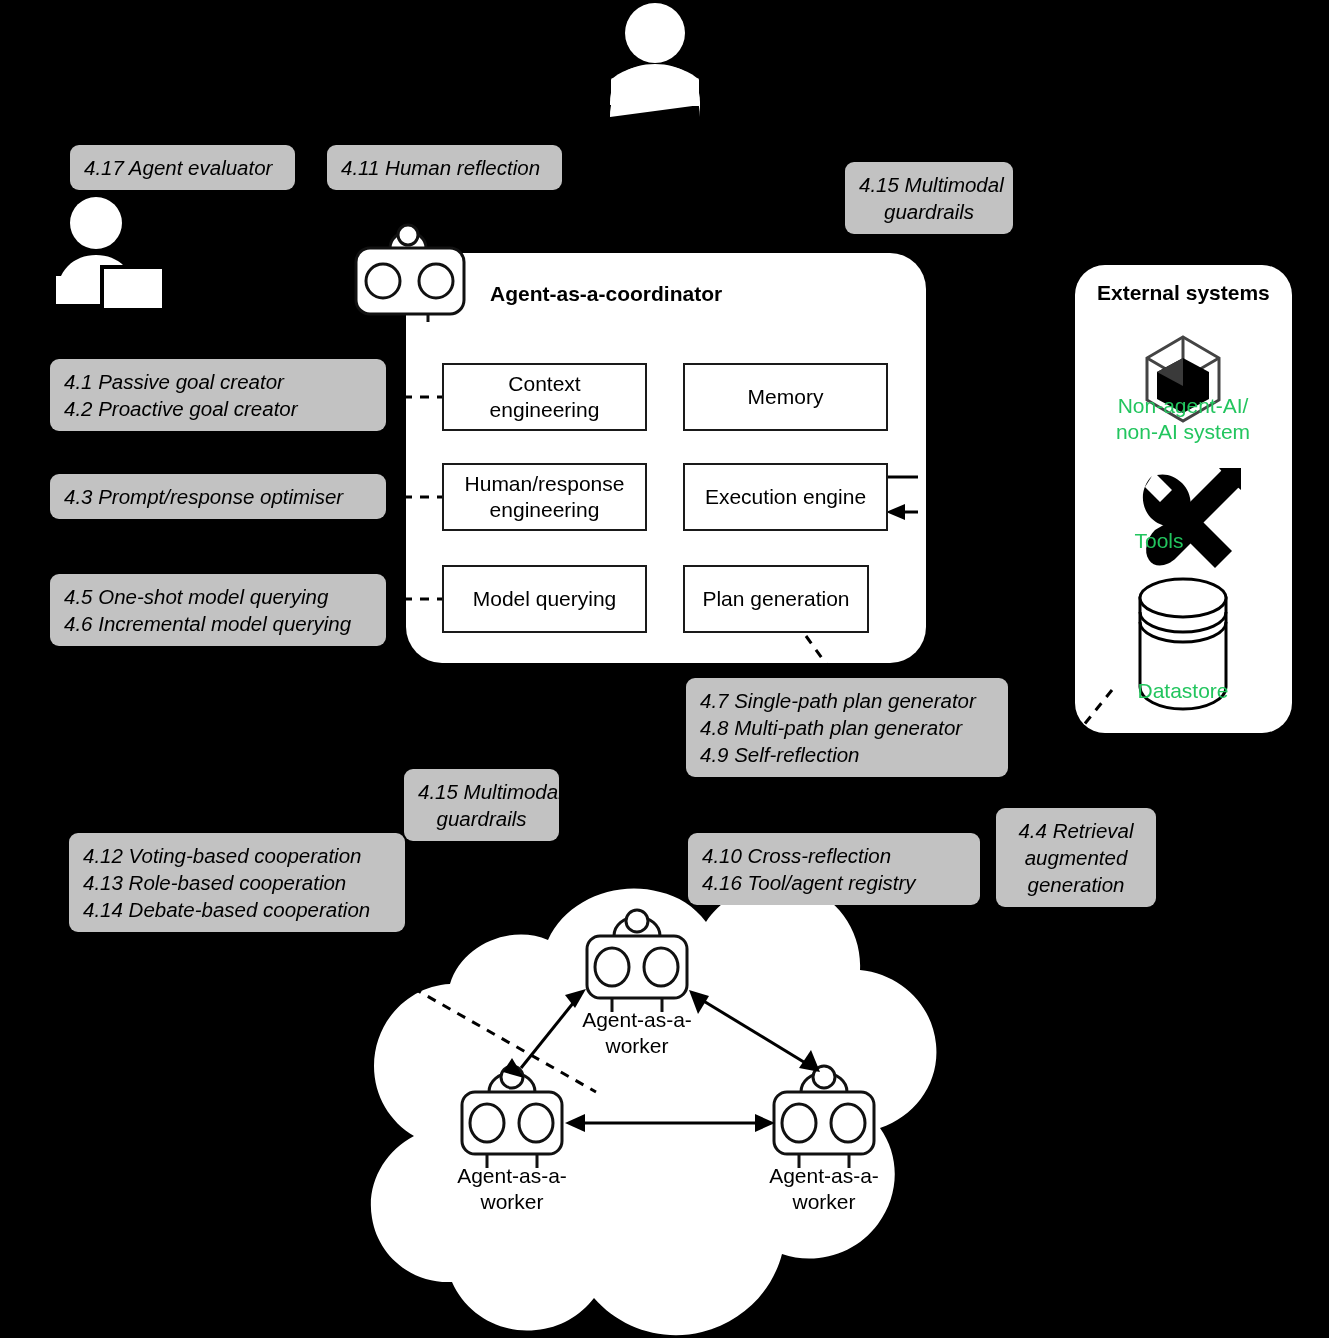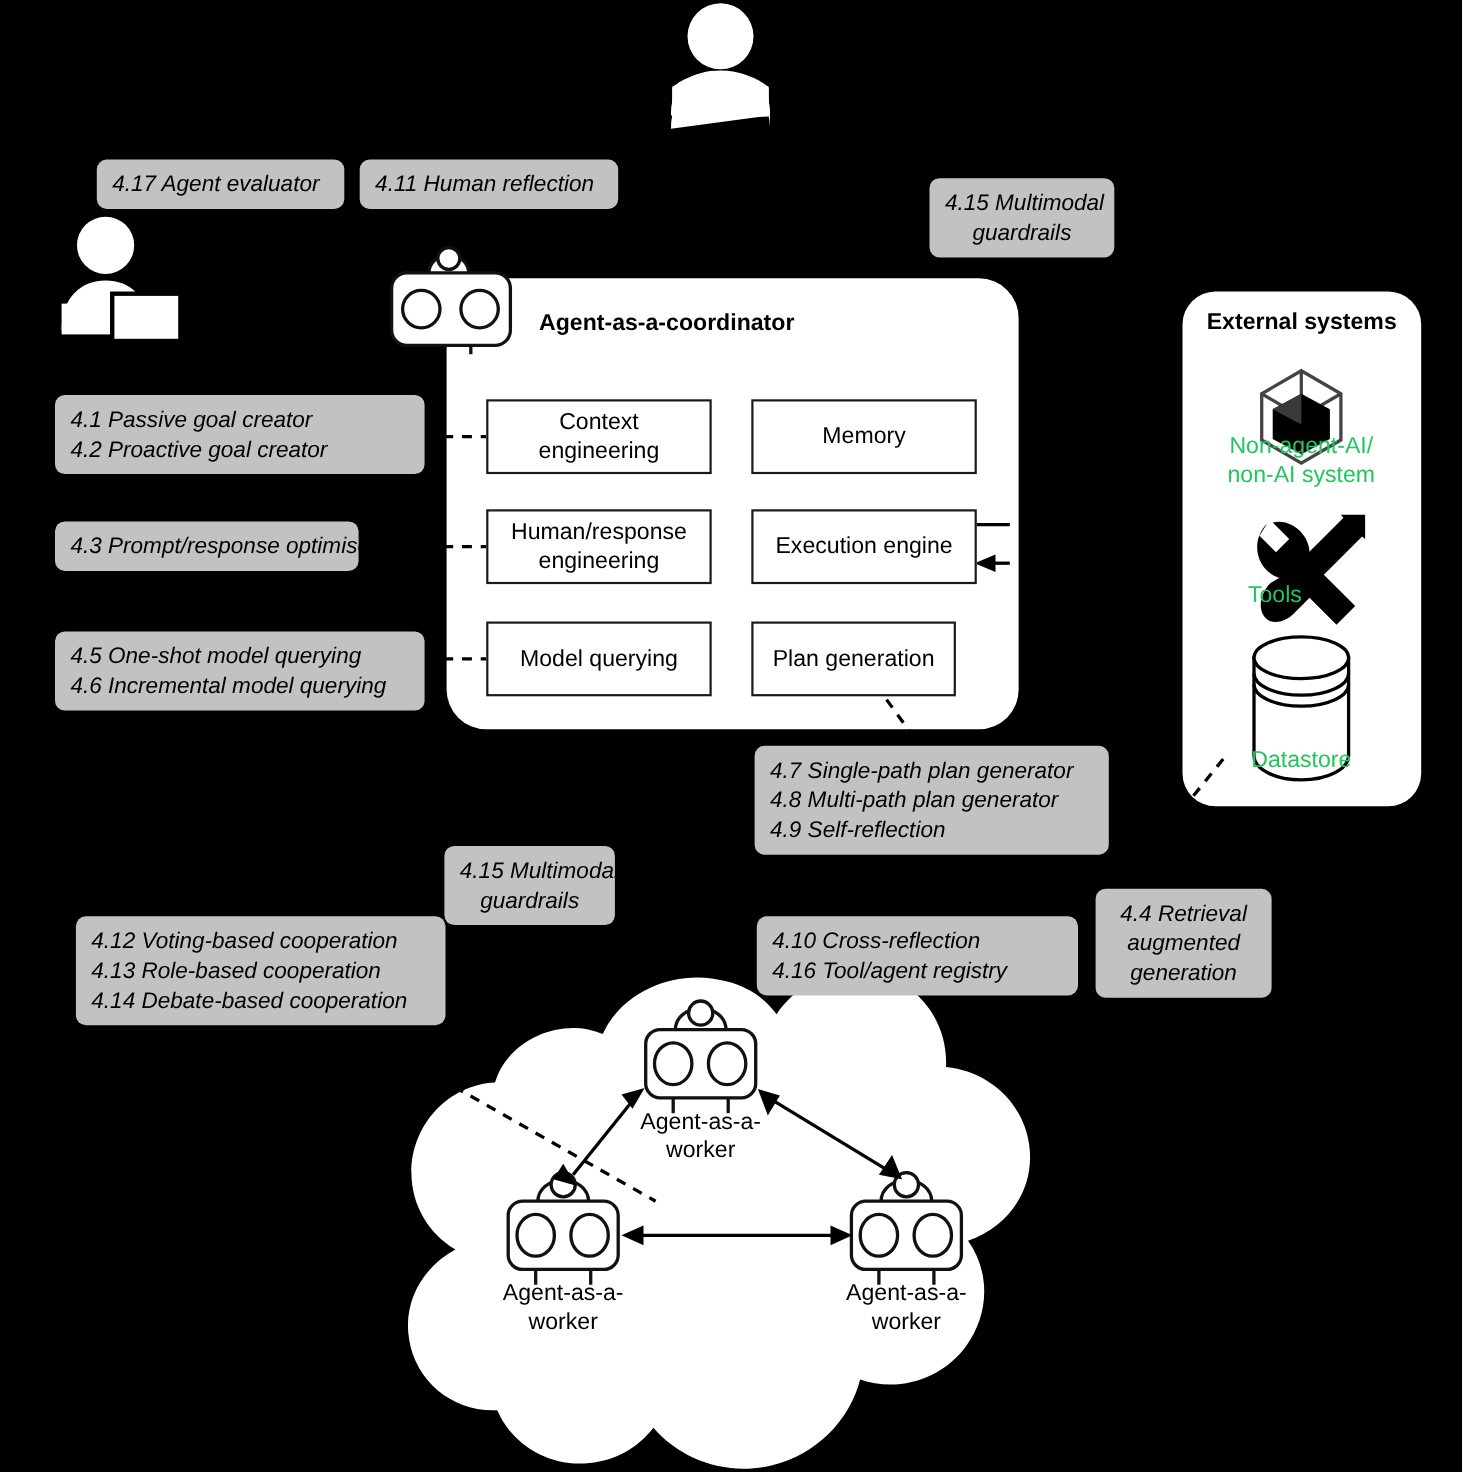--- a/index.html
+++ b/index.html
@@ -245,31 +245,31 @@
       <path d="M 689 990 L 709 996 L 698 1014 Z" fill="#000000" stroke="none"></path>
       <path d="M 820 1072 L 799 1068 L 811 1050 Z" fill="#000000" stroke="none"></path>
 
       <line x1="575" y1="1123" x2="765" y2="1123"></line>
       <path d="M 565 1123 L 585 1114 L 585 1132 Z" fill="#000000" stroke="none"></path>
       <path d="M 775 1123 L 755 1114 L 755 1132 Z" fill="#000000" stroke="none"></path>
     </g>
 
   </svg>
 
-  <div class="callout left" style="left:70px;  top:145px;  width:225px;margin-left:18px;">4.17 Agent evaluator</div>
+  <div class="callout left" style="left:70px;  top:145px;  width:225px;">4.17 Agent evaluator</div>
 
   <div class="callout left" style="left:327px; top:145px;  width:235px;">4.11 Human reflection</div>
 
   <div class="callout center" style="left:845px; top:162px; width:168px;">4.15 Multimodal
 guardrails</div>
 
   <div class="callout left" style="left:50px;  top:359px;  width:336px;">4.1 Passive goal creator
 4.2 Proactive goal creator</div>
 
-  <div class="callout left" style="left:50px;  top:474px;  width:276px;">4.3 Prompt/response optimiser</div>
+  <div class="callout left" style="left:50px;  top:474px;  width:336px;">4.3 Prompt/response optimiser</div>
 
   <div class="callout left" style="left:50px;  top:574px;  width:336px;">4.5 One-shot model querying
 4.6 Incremental model querying</div>
 
   <div class="callout left" style="left:686px; top:678px;  width:322px;">4.7 Single-path plan generator
 4.8 Multi-path plan generator
 4.9 Self-reflection</div>
 
   <div class="callout center" style="left:404px; top:769px; width:155px;">4.15 Multimodal
 guardrails</div>

